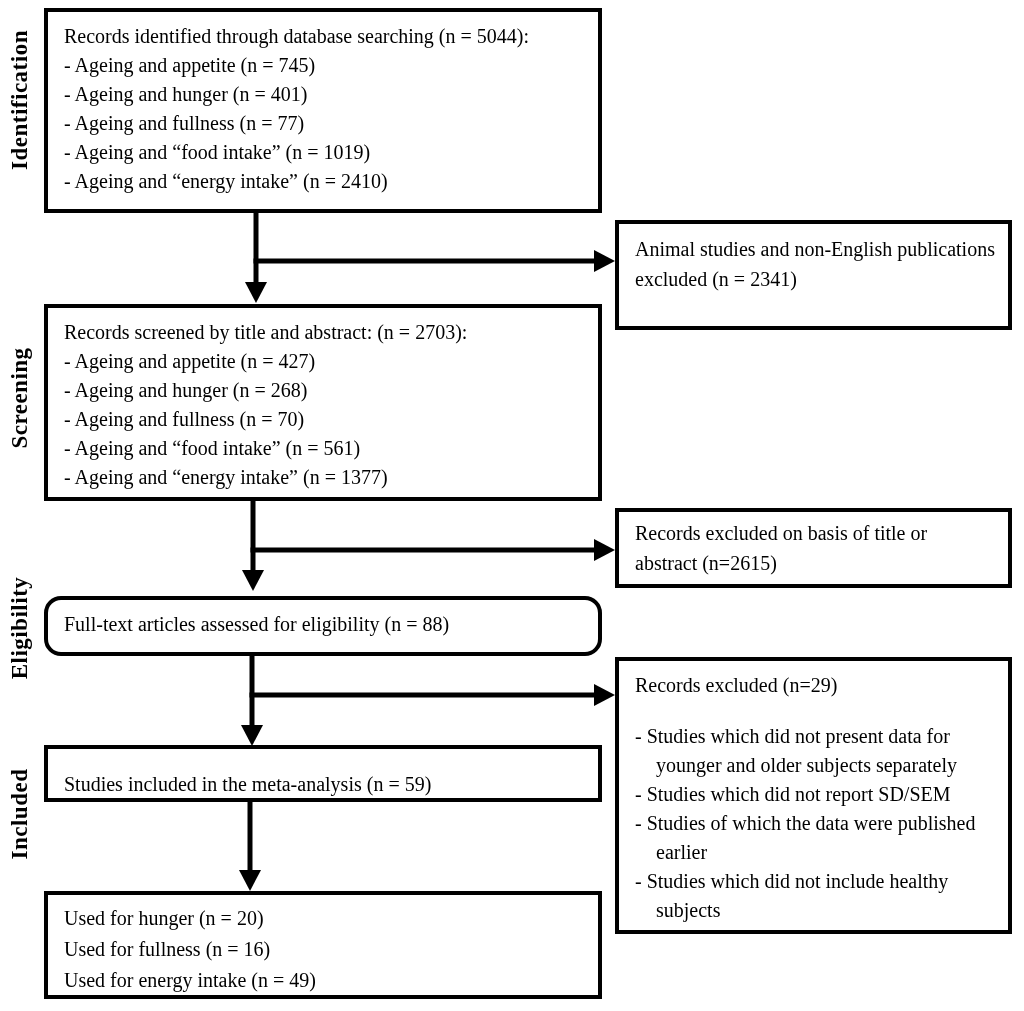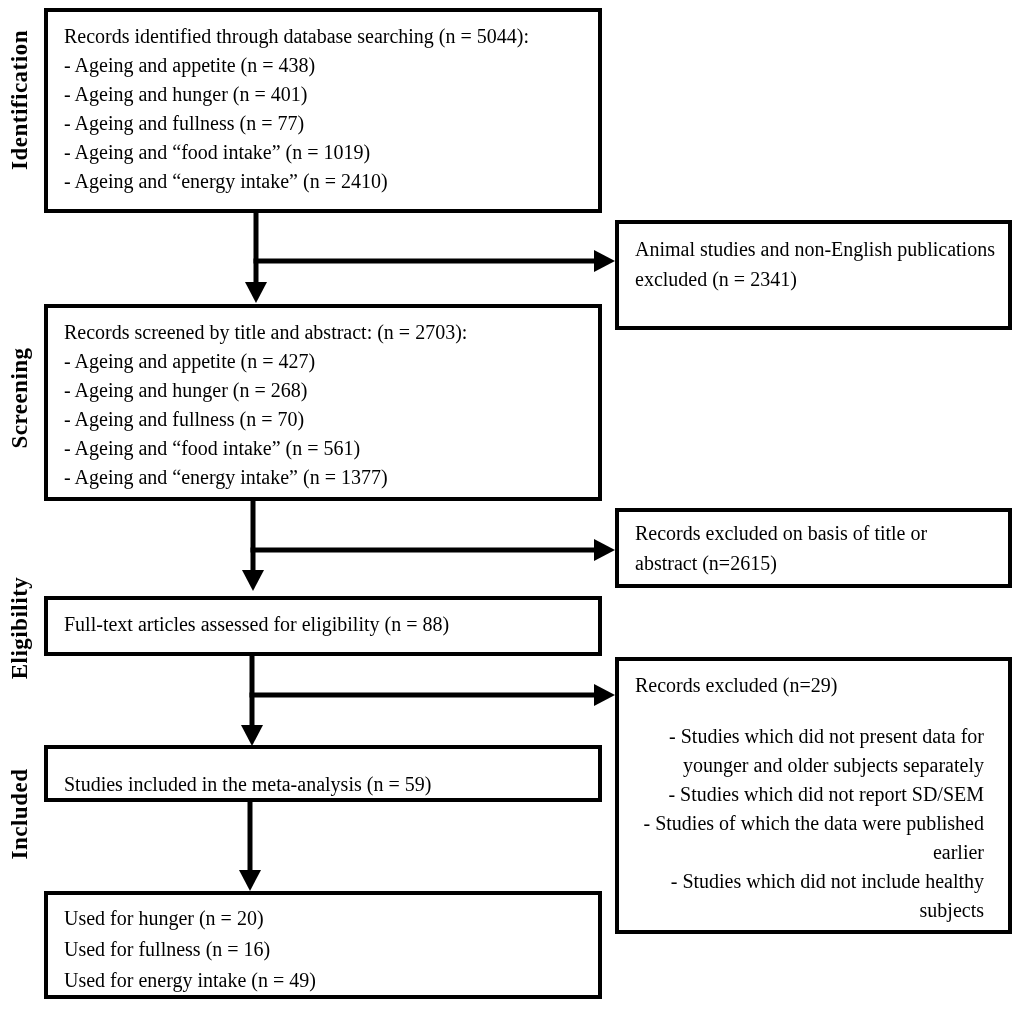--- a/index.html
+++ b/index.html
@@ -34,21 +34,21 @@
     line-height: 26px;
     white-space: nowrap;
   }
   .arrows {
     position: absolute;
     left: 0; top: 0;
     pointer-events: none;
   }
   .arrows line { stroke: #000000; stroke-width: 5; }
   .arrows polygon { fill: #000000; stroke: none; }
-  .hang-list { margin: 22px 0 0 0; padding: 0; list-style: none; text-align: right; }
+  .hang-list { margin: 22px 0 0 0; padding: 0; list-style: none; }
   .hang-list .hang-item {
     padding-left: 21px;
     text-indent: -21px;
   }
   .rbox3-lh { line-height: 29px; }
 </style>
 </head>
 <body>
 
 <div class="canvas">
@@ -85,21 +85,21 @@
     </g>
     <g>
       <line x1="250" y1="800" x2="250" y2="874"></line>
       <polygon points="250,891 239,870 261,870"></polygon>
     </g>
   </svg>
 
   <div class="box" style="left:44px; top:8px; width:558px; height:205px;">
     <div class="inner">
       <div class="nowrap-line">Records identified through database searching (n = 5044):</div>
-      <div class="nowrap-line">- Ageing and appetite (n = 438)</div>
+      <div class="nowrap-line">- Ageing and appetite (n = 745)</div>
       <div class="nowrap-line">- Ageing and hunger (n = 401)</div>
       <div class="nowrap-line">- Ageing and fullness (n = 77)</div>
       <div class="nowrap-line">- Ageing and “food intake” (n = 1019)</div>
       <div class="nowrap-line">- Ageing and “energy intake” (n = 2410)</div>
     </div>
   </div>
 
   <div class="box" style="left:615px; top:220px; width:397px; height:110px; line-height:30px;">
     <div class="inner" style="padding-right:6px;">
       <div>Animal studies and non-English publications excluded (n = 2341)</div>
@@ -116,21 +116,21 @@
       <div class="nowrap-line">- Ageing and “energy intake” (n = 1377)</div>
     </div>
   </div>
 
   <div class="box" style="left:615px; top:508px; width:397px; height:80px; line-height:30px;">
     <div class="inner" style="padding-top:6px; padding-right:14px;font-family:Liberation Serif, serif;">
       <div>Records excluded on basis of title or abstract (n=2615)</div>
     </div>
   </div>
 
-  <div class="box" style="left:44px; top:596px; width:558px; height:60px;">
+  <div class="box" style="left:44px; top:596px; width:558px; height:60px;border-radius:17px;">
     <div class="inner">
       <div class="nowrap-line">Full-text articles assessed for eligibility (n = 88)</div>
     </div>
   </div>
 
   <div class="box rbox3-lh" style="left:615px; top:657px; width:397px; height:277px;">
     <div class="inner" style="padding-right:24px;">
       <div>Records excluded (n=29)</div>
       <ul class="hang-list">
         <li class="hang-item">- Studies which did not present data for younger and older subjects separately</li>

